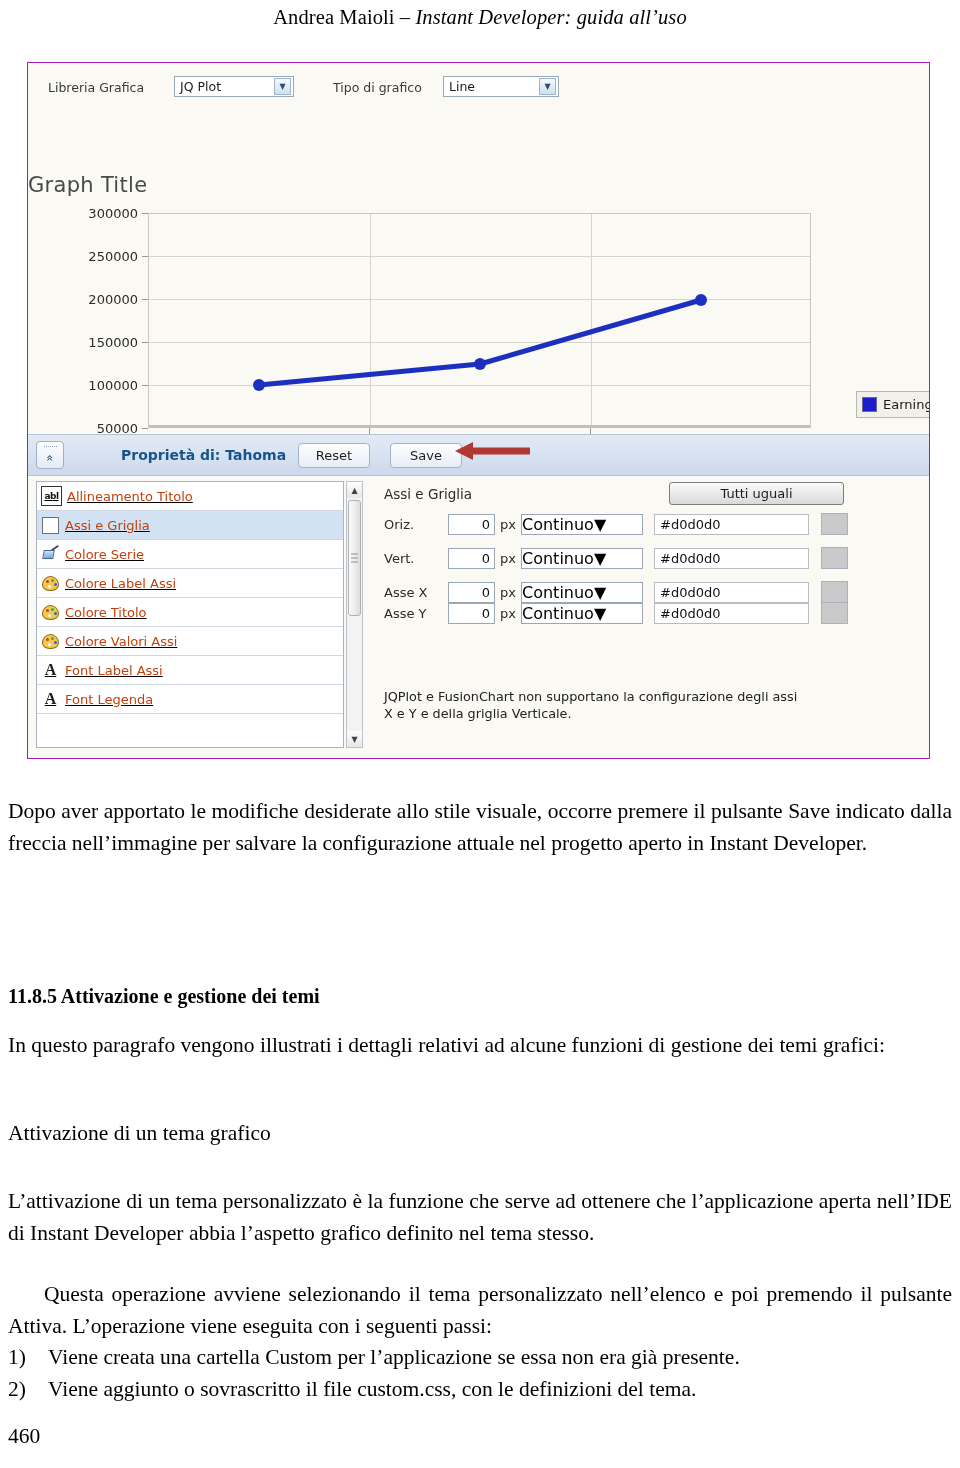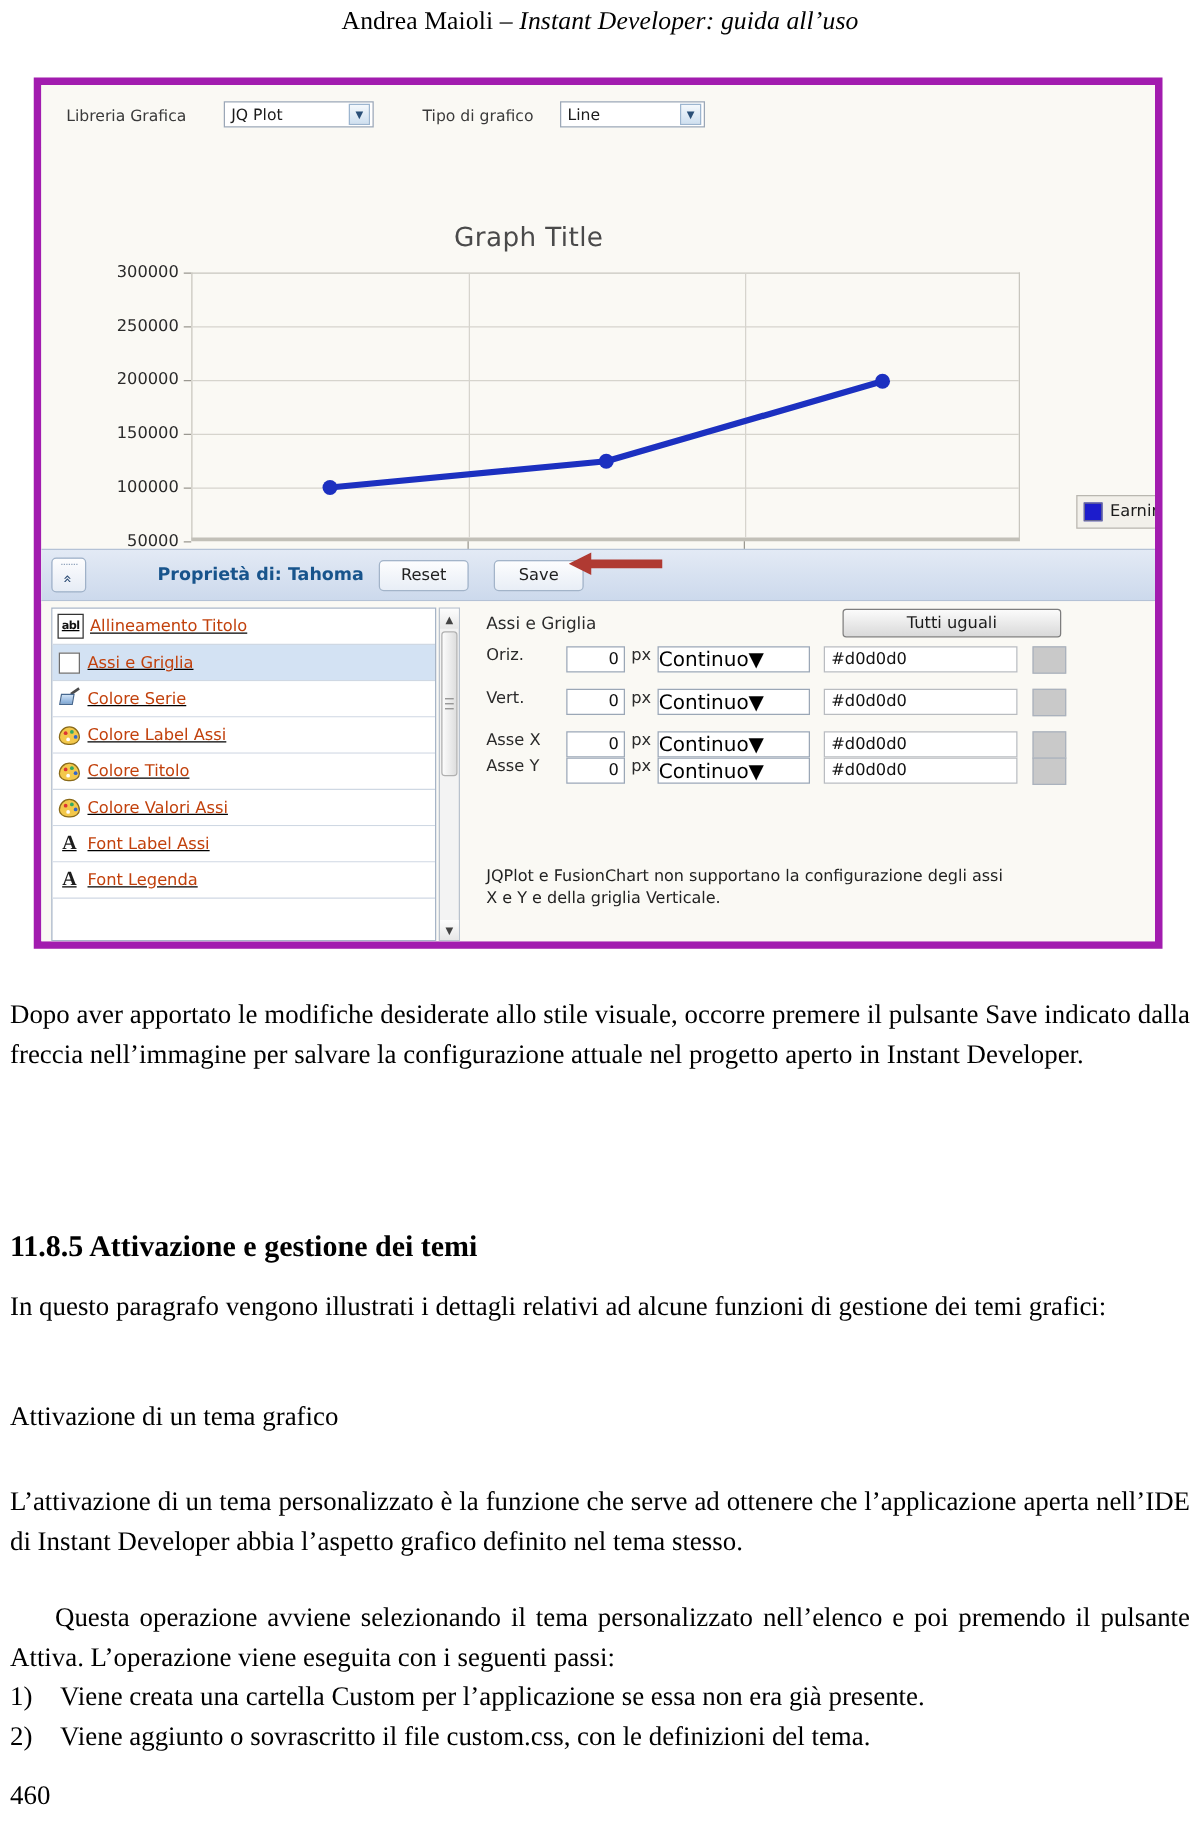--- a/index.html
+++ b/index.html
@@ -31,21 +31,21 @@
   .running-head .rh-ital { font-style: italic; }
 
   
   .app-shot {
     position: absolute;
     left: 27px;
     top: 62px;
     width: 903px;
     height: 697px;
     background: #faf9f4;
-    border: 6px solid #a21caf;
+    border: 1px solid #a21caf;
     box-sizing: border-box;
     font-family: "DejaVu Sans", sans-serif;
     overflow: hidden;
   }
 
   
   .topbar {
     position: absolute;
     left: 0; top: 0;
     width: 901px; height: 50px;
@@ -95,21 +95,21 @@
   .chart-wrap {
     position: absolute;
     left: 0; top: 50px;
     width: 901px; height: 365px;
     background: #faf9f4;
   }
   .chart-title {
     position: absolute;
     left: 0; top: 60px;
     width: 780px;
-    text-align: center;
+    text-align: left;
     font-size: 21px;
     color: #4a4a4a;
     font-family: "DejaVu Sans", sans-serif;
     letter-spacing: .3px;
   }
   .plot-frame {
     position: absolute;
     left: 120px; top: 100px;
     width: 663px; height: 215px;
     border: 1px solid #c8c6be;
@@ -415,21 +415,21 @@
     font-size: 13px;
     color: #1c1c1c;
     font-family: "DejaVu Sans", sans-serif;
   }
   .axrow {
     position: absolute;
     left: 8px;
     height: 24px;
     width: 500px;
     display: flex;
-    align-items: flex-start;
+    align-items: center;
   }
   .axrow .axlabel {
     width: 64px;
     font-size: 13px;
     color: #2b2b2b;
     font-family: "DejaVu Sans", sans-serif;
   }
   .numfield {
     width: 47px; height: 21px;
     background: #fff;
@@ -495,21 +495,21 @@
     font-size: 21.5px;
     line-height: 31.5px;
     color: #000;
   }
   .prose.j { text-align: justify; }
   .h-sec {
     position: absolute;
     left: 8px;
     font-family: "Liberation Serif", serif;
     font-weight: bold;
-    font-size: 24px;
+    font-size: 20px;
     color: #000;
   }
   .indent { text-indent: 36px; }
   .olist {
     position: absolute;
     left: 8px;
     width: 944px;
     font-family: "Liberation Serif", serif;
     font-size: 21.5px;
     line-height: 31.5px;

